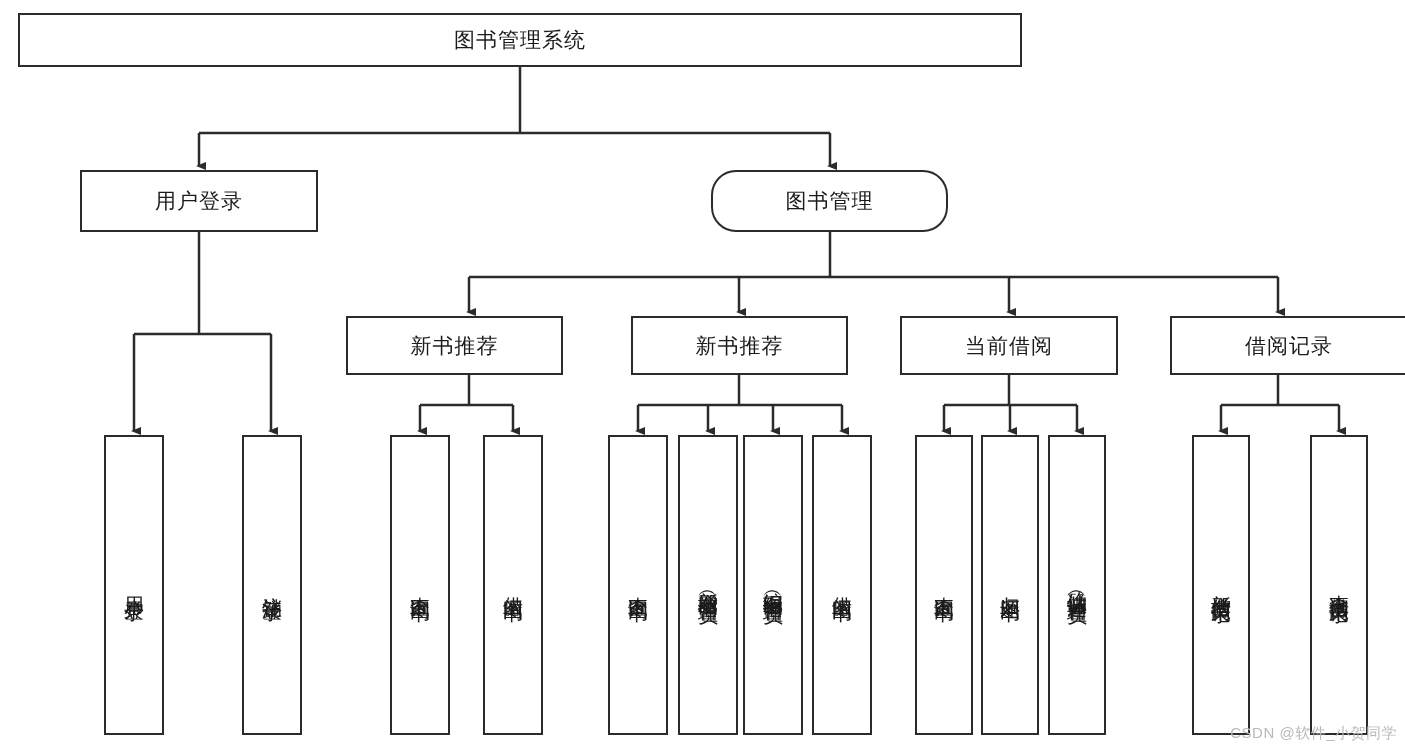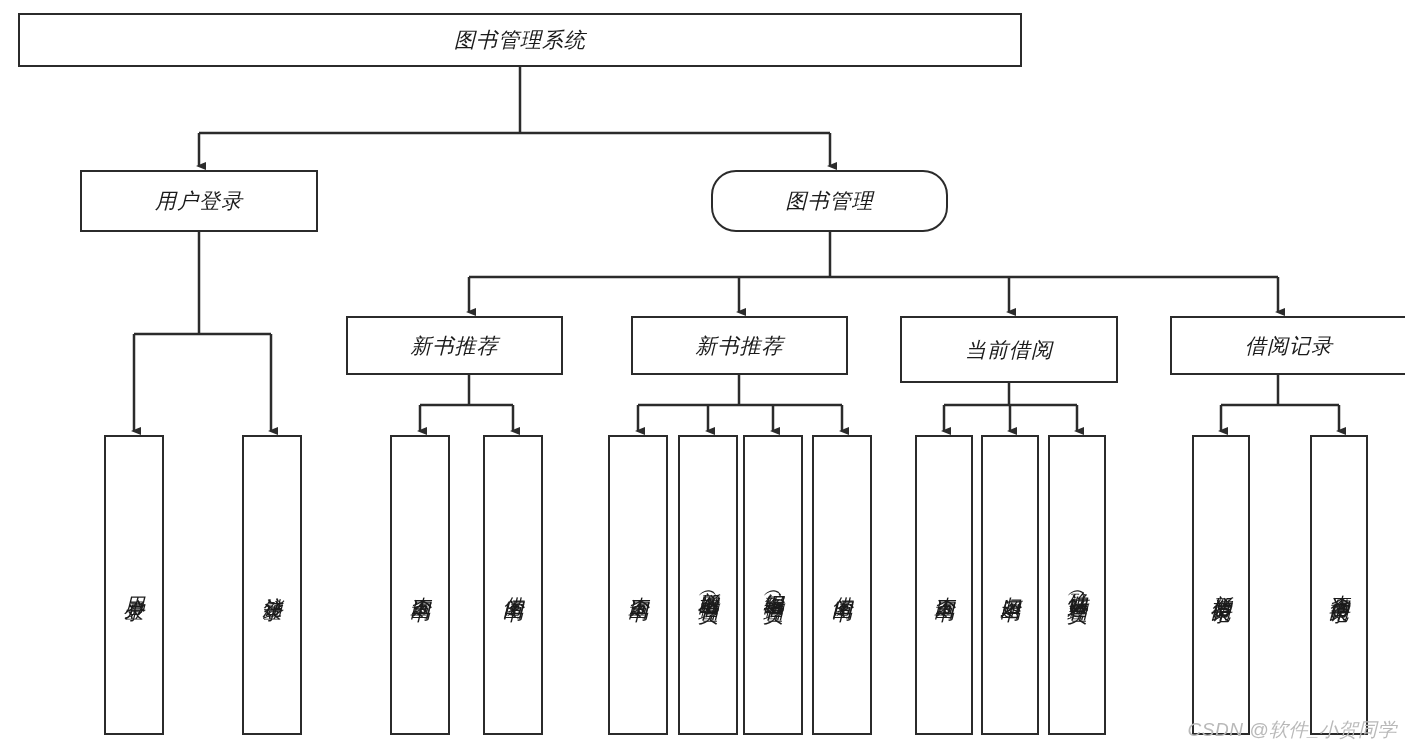--- a/index.html
+++ b/index.html
@@ -9,21 +9,20 @@
   }
   body {
     font-family: "Liberation Sans", "DejaVu Sans", sans-serif;
   }
   #canvas {
     position: relative;
     width: 1405px;
     height: 747px;
     background: #ffffff;
     overflow: hidden;
-    font-style: italic;
   }
   svg.edges {
     position: absolute;
     left: 0;
     top: 0;
     width: 1405px;
     height: 747px;
     pointer-events: none;
   }
   .node {
@@ -54,21 +53,21 @@
   .node.vert .vtext {
     writing-mode: vertical-rl;
     text-orientation: upright;
     white-space: nowrap;
     display: block;
   }
   #watermark {
     position: absolute;
     right: 8px;
     bottom: 4px;
-    font-size: 19px;
+    font-size: 15px;
     color: #b9b9b9;
     letter-spacing: 0.5px;
     white-space: nowrap;
     margin-left: 6px;
   }
 </style>
 </head>
 <body>
 
 <div id="canvas">
@@ -136,21 +135,21 @@
   <div class="node horiz" style="left:711px; top:170px; width:237px; height:62px;border-radius:25px;">
     <span>图书管理</span>
   </div>
 
   <div class="node horiz" style="left:346px; top:316px; width:217px; height:59px;">
     <span>新书推荐</span>
   </div>
   <div class="node horiz" style="left:631px; top:316px; width:217px; height:59px;">
     <span>新书推荐</span>
   </div>
-  <div class="node horiz" style="left:900px; top:316px; width:218px; height:67px;">
+  <div class="node horiz" style="left:900px; top:316px; width:218px; height:59px;">
     <span>当前借阅</span>
   </div>
   <div class="node horiz" style="left:1170px; top:316px; width:238px; height:59px;">
     <span>借阅记录</span>
   </div>
 
   <div class="node vert" style="left:104px; top:435px; width:60px; height:300px;">
     <span class="vtext">用户登录</span>
   </div>
   <div class="node vert" style="left:242px; top:435px; width:60px; height:300px;">

